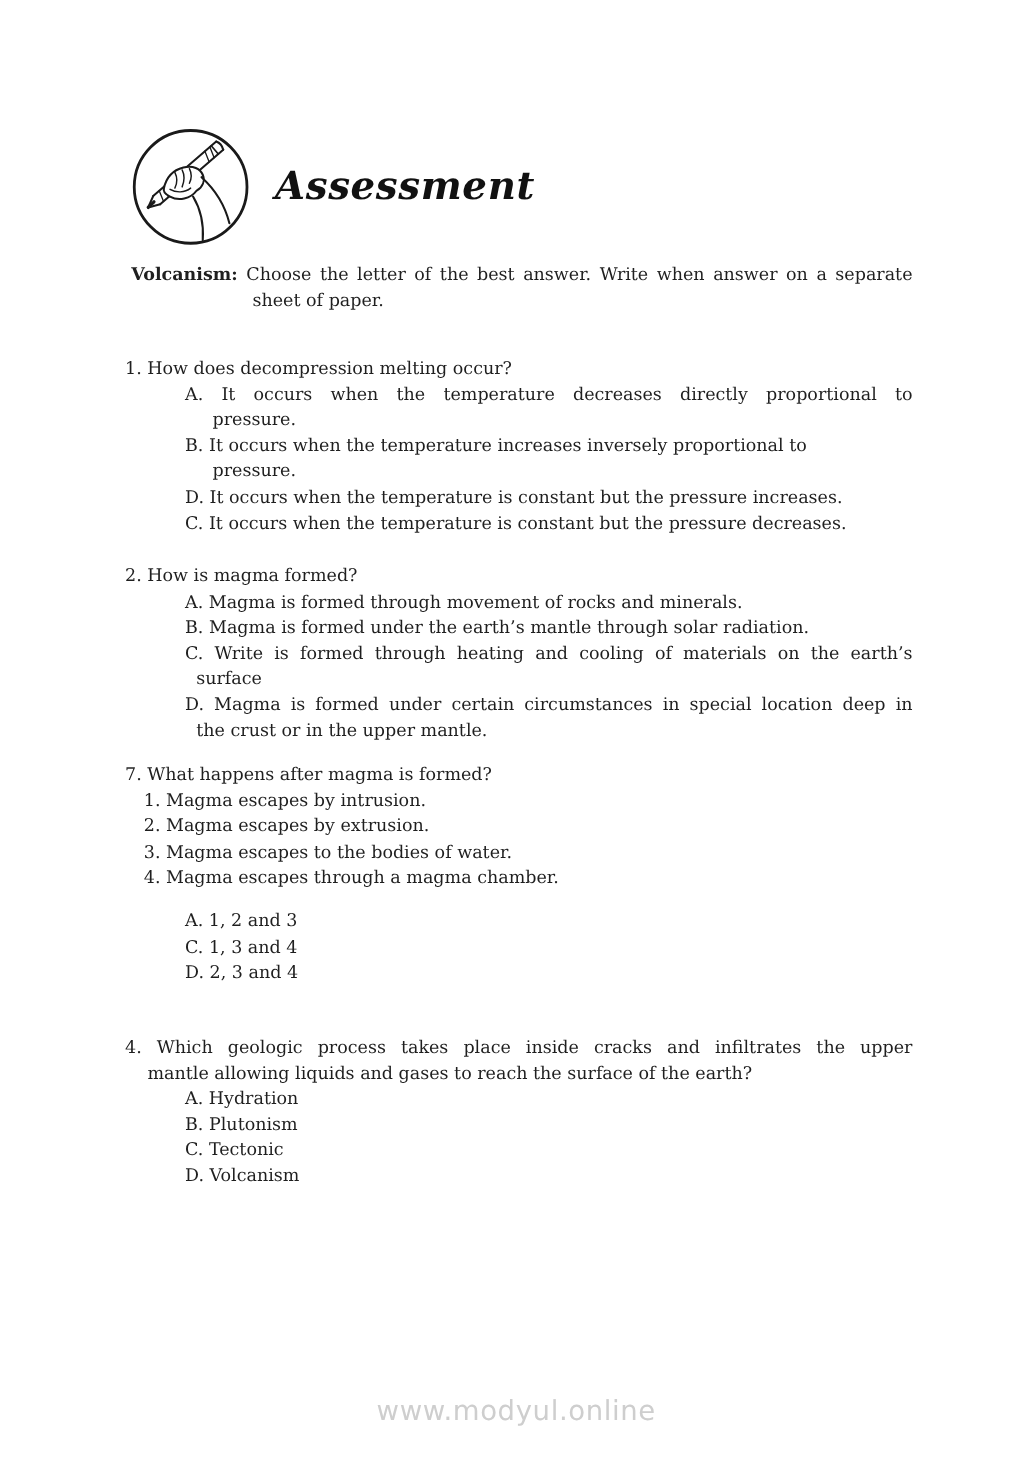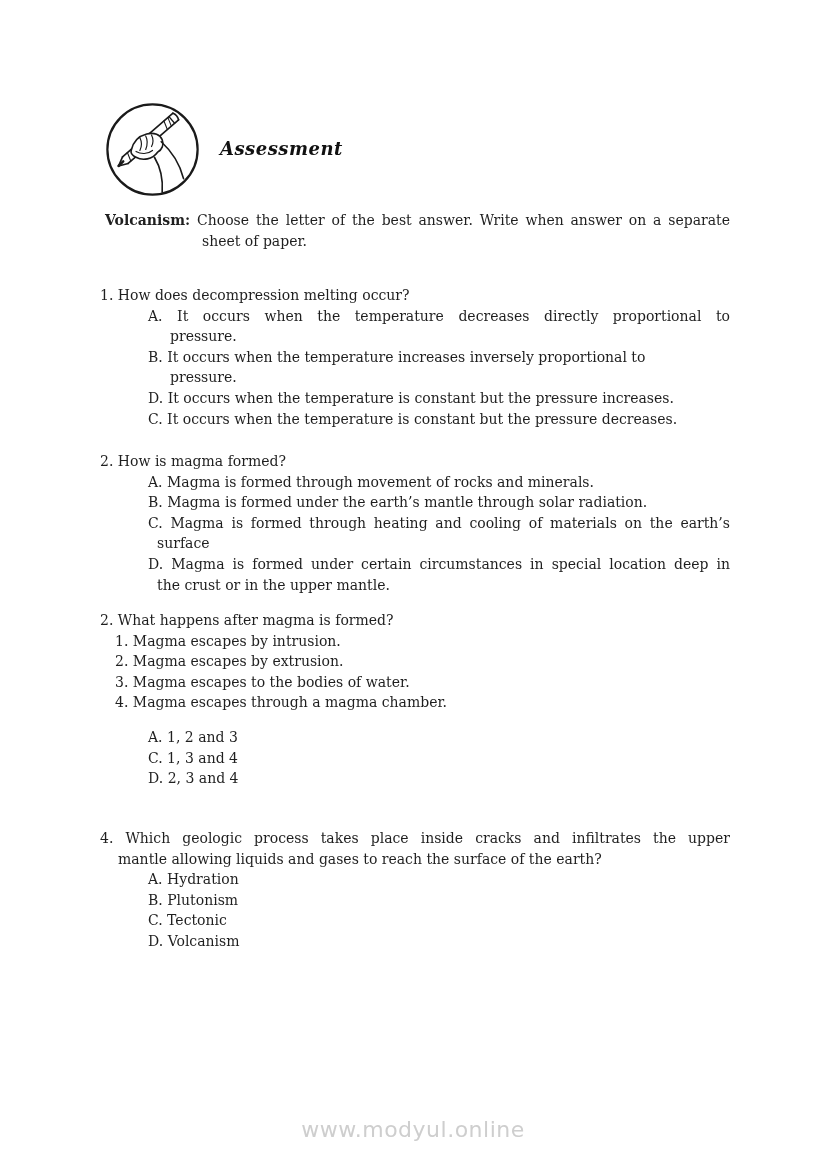--- a/index.html
+++ b/index.html
@@ -23,21 +23,21 @@
     position: absolute;
     left: 104px;
     top: 101px;
     width: 97px;
     height: 97px;
   }
   .page-title {
     position: absolute;
     left: 220px;
     top: 133px;
-    font-size: 18px;
+    font-size: 31px;
     line-height: 32px;
     font-weight: bold;
     font-style: italic;
     letter-spacing: 0.5px;
     color: #111111;
   }
   .directions {
     position: absolute;
     left: 105px;
     top: 210px;
@@ -143,28 +143,28 @@
     <div class="opt">B. It occurs when the temperature increases inversely proportional to</div>
     <div class="cont">pressure.</div>
     <div class="opt">D. It occurs when the temperature is constant but the pressure increases.</div>
     <div class="opt">C. It occurs when the temperature is constant but the pressure decreases.</div>
   </div>
 
   <div class="qblock" id="q2">
     <div class="ln">2. How is magma formed?</div>
     <div class="opt">A. Magma is formed through movement of rocks and minerals.</div>
     <div class="opt">B. Magma is formed under the earth’s mantle through solar radiation.</div>
-    <div class="opt just-opt">C. Magma is formed through heating and cooling of materials on the earth’s</div>
+    <div class="opt just-opt">C. Write is formed through heating and cooling of materials on the earth’s</div>
     <div class="cont2">surface</div>
     <div class="opt just-opt">D. Magma is formed under certain circumstances in special location deep in</div>
     <div class="cont2">the crust or in the upper mantle.</div>
   </div>
 
   <div class="qblock" id="q3">
-    <div class="ln">2. What happens after magma is formed?</div>
+    <div class="ln">7. What happens after magma is formed?</div>
     <div class="item">1. Magma escapes by intrusion.</div>
     <div class="item">2. Magma escapes by extrusion.</div>
     <div class="item">3. Magma escapes to the bodies of water.</div>
     <div class="item">4. Magma escapes through a magma chamber.</div>
     <div class="opt gap-before">A. 1, 2 and 3</div>
     <div class="opt">C. 1, 3 and 4</div>
     <div class="opt">D. 2, 3 and 4</div>
   </div>
 
   <div class="qblock" id="q4">

